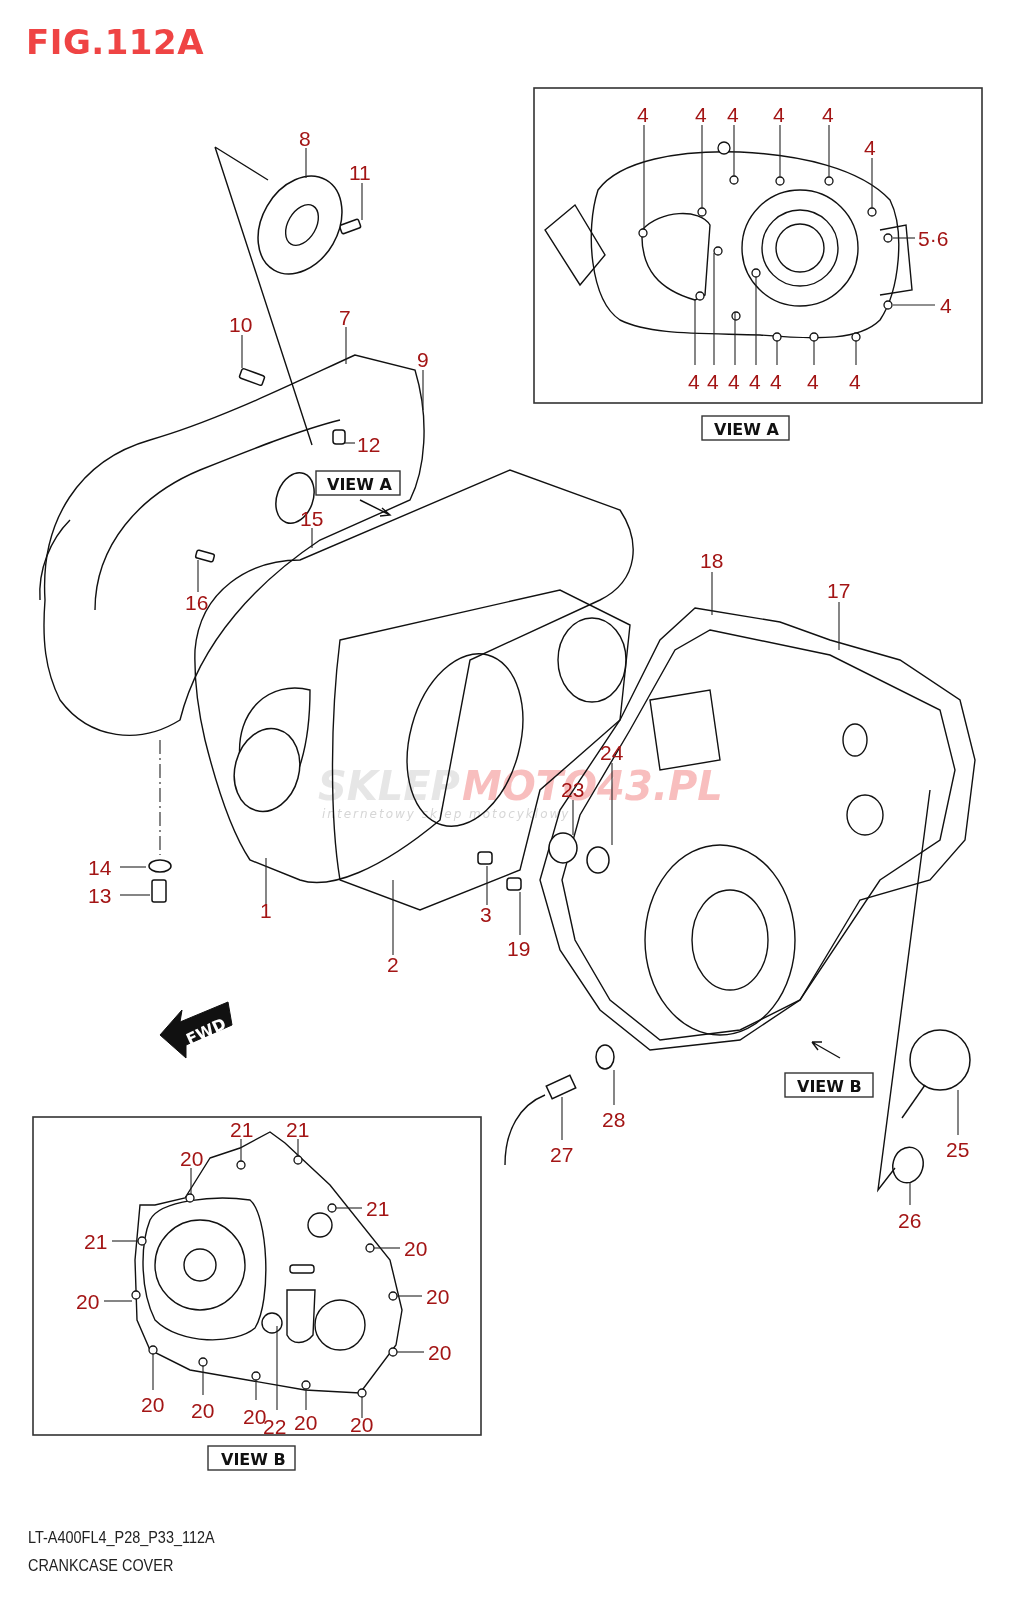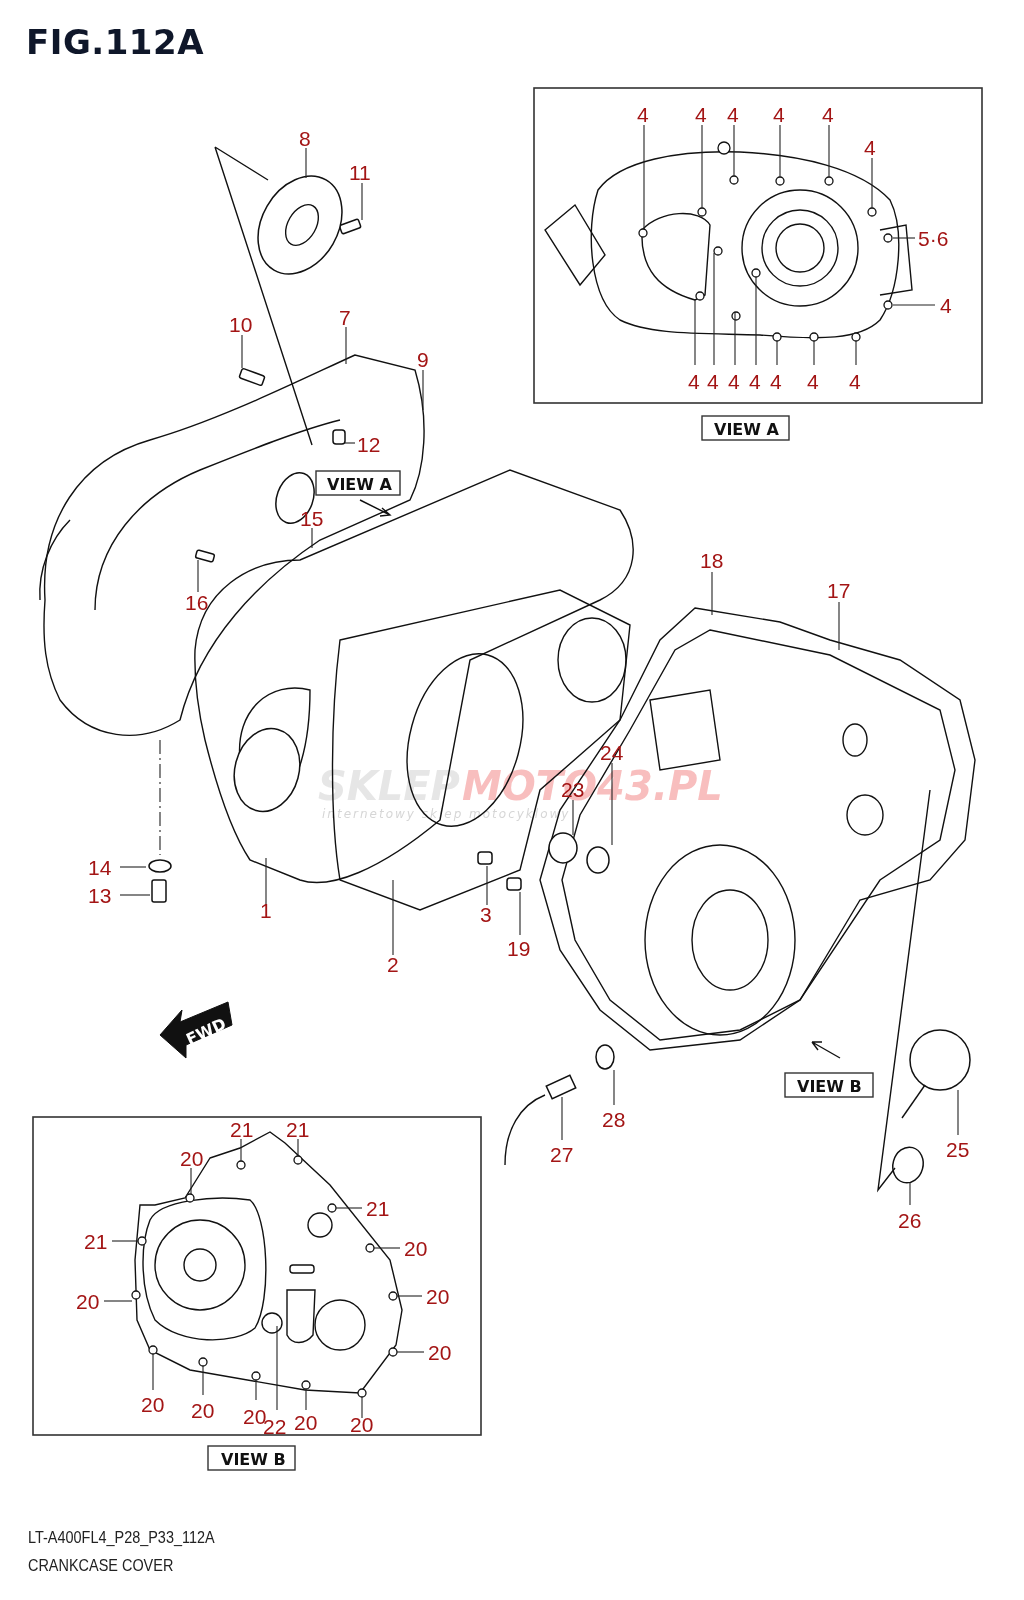--- a/index.html
+++ b/index.html
@@ -1,18 +1,18 @@
 <!DOCTYPE html>
 <html><head>
 <meta charset="utf-8">
 <style>
   html,body{margin:0;padding:0;background:#fff;}
   body{width:1024px;height:1600px;position:relative;overflow:hidden;font-family:"Liberation Sans",sans-serif;}
   #diagram{position:absolute;left:0;top:0;width:1024px;height:1600px;}
-  .fig-title{position:absolute;left:26px;top:22px;font-family:"DejaVu Sans",sans-serif;font-weight:bold;font-size:34px;color:#0f172a;letter-spacing:0.5px;}
+  .fig-title{position:absolute;left:26px;top:22px;font-family:"DejaVu Sans",sans-serif;font-weight:bold;font-size:34px;color:#ef4444;letter-spacing:0.5px;}
   .footer{position:absolute;left:28px;font-family:"Liberation Sans",sans-serif;font-size:17px;color:#222;transform:scaleX(0.85);transform-origin:left;}
   .footer.code{top:1528px;}
   .footer.name{top:1556px;}
   .lbl{font-family:"Liberation Sans",sans-serif;font-size:21px;fill:#a31515;}
   .view-text{font-family:"DejaVu Sans",sans-serif;font-weight:bold;font-size:16px;fill:#111;}
   .ln{stroke:#111;stroke-width:1.4;fill:none;}
   .lead{stroke:#222;stroke-width:1.1;fill:none;}
   .part{stroke:#111;stroke-width:1.5;fill:#fff;}
   .hole{stroke:#111;stroke-width:1.3;fill:#fff;}
   .wm{font-family:"DejaVu Sans",sans-serif;font-weight:bold;font-style:italic;font-size:40px;fill:#c8c8c8;opacity:0.45;}

